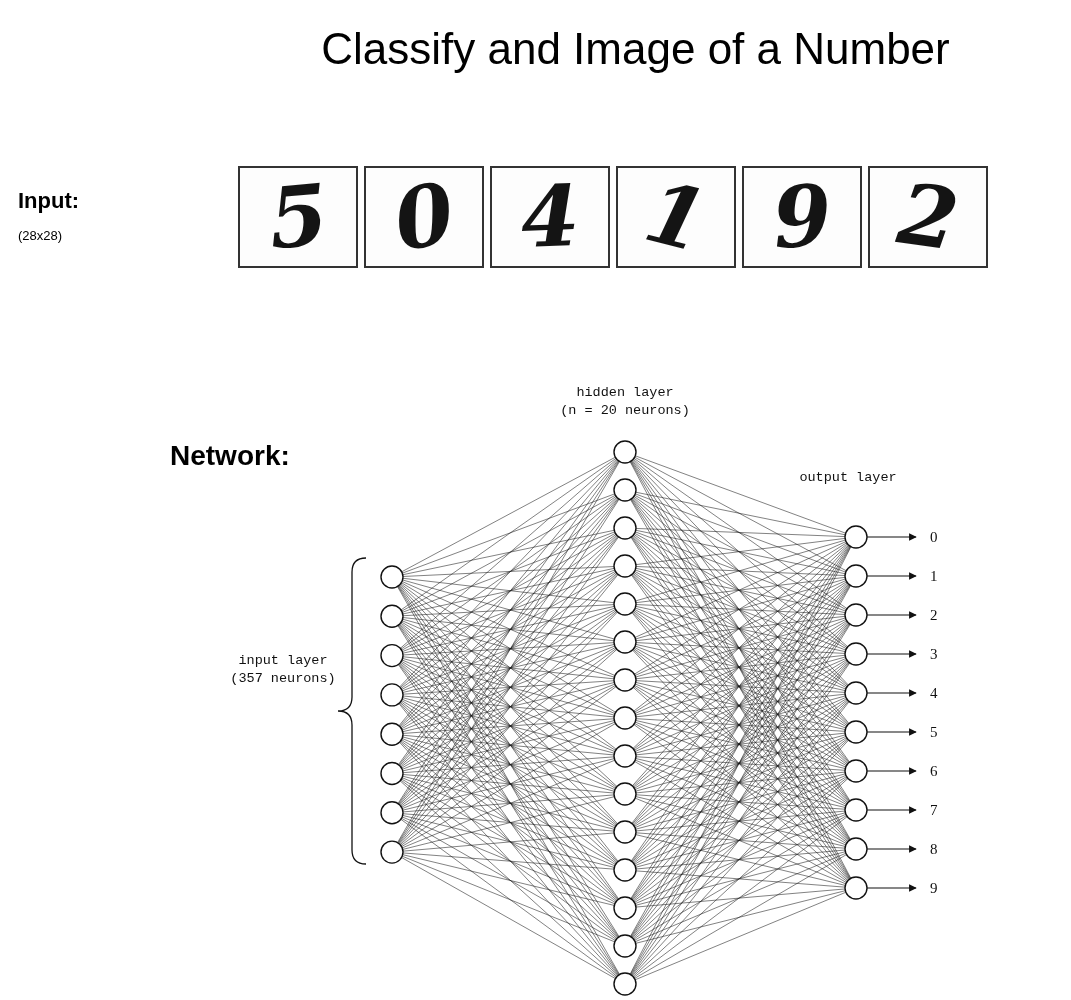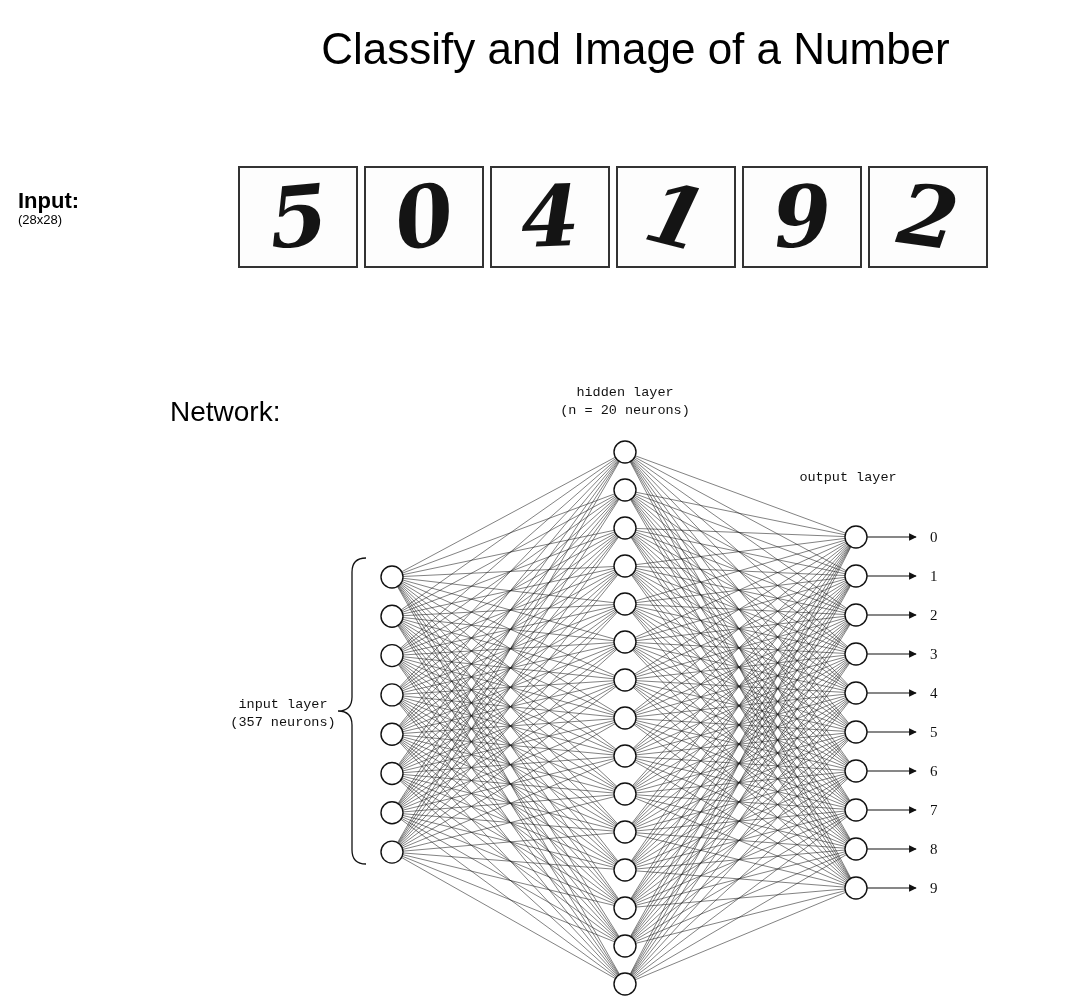--- a/index.html
+++ b/index.html
@@ -6,38 +6,38 @@
   body{
     width:1071px;height:1000px;background:#ffffff;position:relative;overflow:hidden;
     font-family:"Liberation Sans",sans-serif;color:#000;
   }
   .title{
     position:absolute;left:200px;top:24px;width:871px;margin:0;
     text-align:center;font-size:44px;font-weight:400;letter-spacing:0;
   }
   .input-block{position:absolute;left:18px;top:188px;line-height:1.15}
   .input-label{font-size:22px;font-weight:bold}
-  .input-sublabel{font-size:13px;font-weight:400;margin-top:0}
+  .input-sublabel{font-size:13px;font-weight:400;margin-top:16px}
   .digits-row{position:absolute;left:238px;top:166px;display:flex;gap:6px}
   .digit-box{
     width:120px;height:102px;border:2px solid #333;background:#fdfdfd;
     display:flex;align-items:center;justify-content:center;overflow:hidden;box-sizing:border-box;
   }
   .digit{
     font-family:"DejaVu Serif",serif;font-style:italic;font-weight:bold;
     font-size:84px;line-height:1;color:#141414;display:inline-block;
   }
-  .network-label{position:absolute;left:170px;top:396px;font-size:28px;font-weight:normal}
+  .network-label{position:absolute;left:170px;top:440px;font-size:28px;font-weight:bold}
   .net-caption{
     position:absolute;font-family:Liberation Mono, monospace;font-size:13.5px;
     color:#111;text-align:center;line-height:1.35;z-index:2;
   }
   .hidden-caption{left:525px;top:384px;width:200px}
   .output-caption{left:778px;top:469px;width:140px}
-  .input-caption{left:203px;top:696px;width:160px}
+  .input-caption{left:203px;top:652px;width:160px}
   #network-svg{position:absolute;left:0;top:0;z-index:1}
 </style>
 </head>
 <body>
 
 <div class="slide">
 
   <h1 class="title">Classify and Image of a Number</h1>
 
   <div class="input-block">

